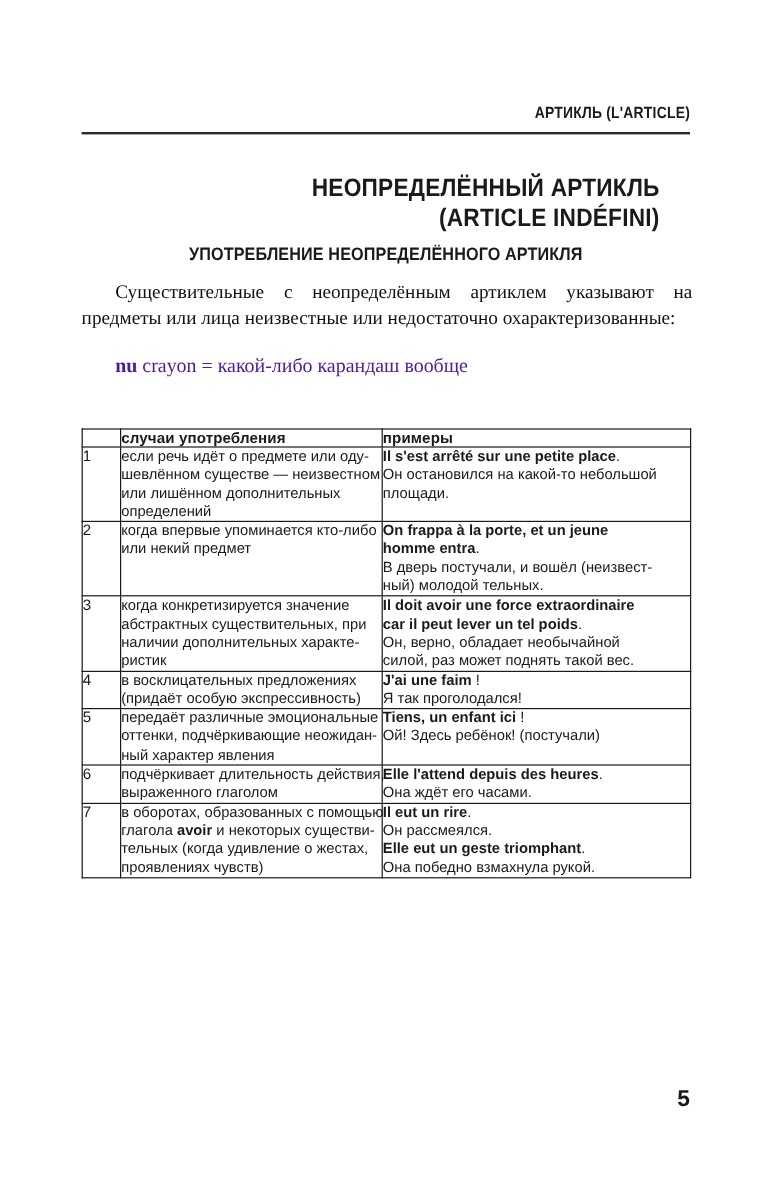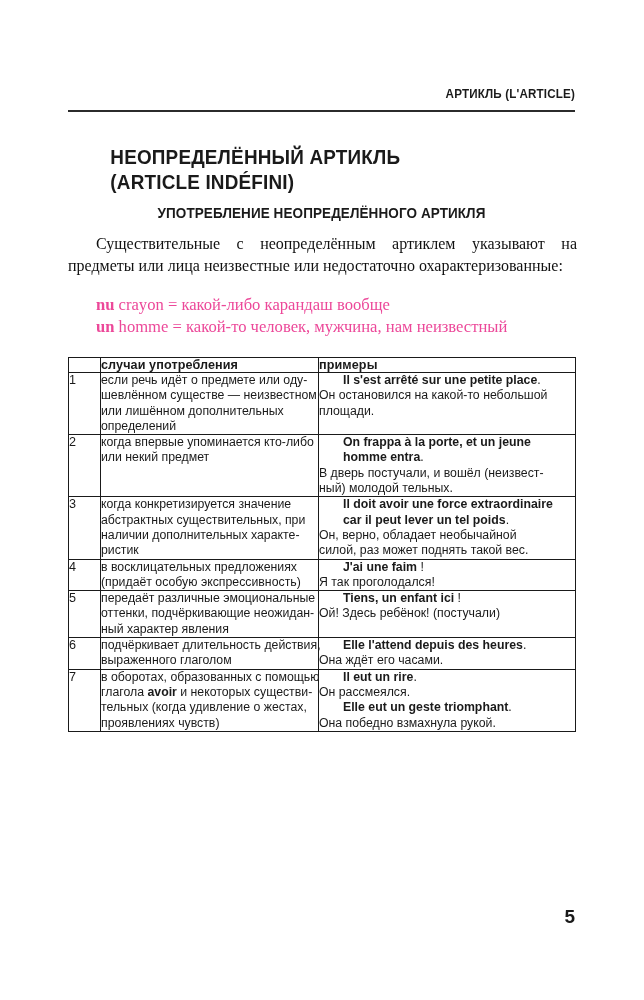--- a/index.html
+++ b/index.html
@@ -43,24 +43,24 @@
     left: 68px;
     top: 110px;
     width: 507px;
     height: 1.6px;
     background: #2b2b2b;
   }
 
   
   .title-block {
     position: absolute;
-    left: 85px;
+    left: 68px;
     top: 145px;
     width: 507px;
-    text-align: left;
+    text-align: right;
   }
   .title-main {
     font-weight: bold;
     font-size: 21px;
     line-height: 24px;
     letter-spacing: 0.2px;
     transform: scaleX(0.9);
   }
   .title-sub {
     font-weight: bold;
@@ -98,21 +98,21 @@
     text-indent: 28px;
   }
   .examples {
     position: absolute;
     left: 68px;
     top: 294px;
     width: 509px;
     font-family: "Liberation Serif", serif;
     font-size: 16.6px;
     line-height: 22.3px;
-    color: #ec4899;
+    color: #4c1d95;
   }
   .examples .ex-line {
     text-indent: 28px;
     white-space: nowrap;
   }
   .examples b { font-weight: bold; }
 
   
   .tbl-wrap {
     position: absolute;
@@ -152,21 +152,21 @@
   td.case, td.exam {
     font-size: 12.3px;
     line-height: 15.3px;
     padding: 6px 6px 8px 8px;
   }
   td.case .ln, td.exam .ln {
     white-space: nowrap;
     display: block;
   }
   td.case b, td.exam b { font-weight: bold; }
-  .fr { font-weight: bold; margin-left: 24px; }
+  .fr { font-weight: bold; }
 
   
   .folio {
     position: absolute;
     left: 68px;
     top: 906px;
     width: 507px;
     text-align: right;
     font-weight: bold;
     font-size: 19px;
@@ -187,23 +187,20 @@
 
   <div class="title-section">УПОТРЕБЛЕНИЕ НЕОПРЕДЕЛЁННОГО АРТИКЛЯ</div>
 
   <div class="intro">
     <p>Существительные с неопределённым артиклем указывают на предметы или лица неизвестные или недостаточно охарактеризованные:</p>
   </div>
 
   <div class="examples">
     <div class="ex-line">
       <b>nu</b><span> crayon = какой-либо карандаш вообще</span>
-    </div>
-    <div class="ex-line">
-      <b>un</b><span> homme = какой-то человек, мужчина, нам неизвестный</span>
     </div>
   </div>
 
   <div class="tbl-wrap">
     <table class="cases">
       <colgroup>
         <col class="c-num">
           <col class="c-case">
           <col class="c-exam">
       </colgroup>

